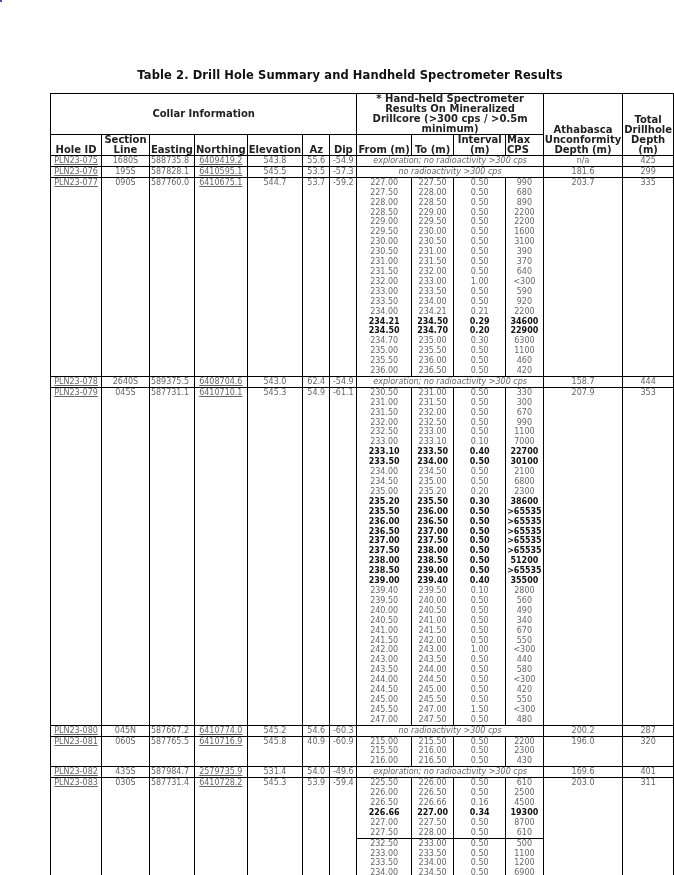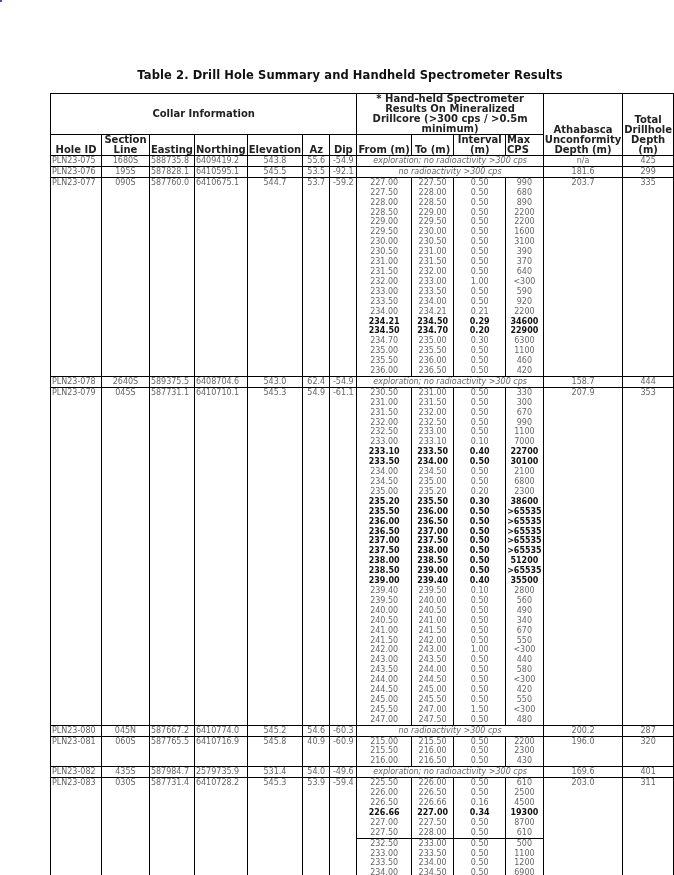--- a/index.html
+++ b/index.html
@@ -11,21 +11,21 @@
   table.dh { position: absolute; left: 50px; top: 93px; border-collapse: collapse;
              font-size: 8px; line-height: 9.9px; table-layout: fixed; }
   table.dh td, table.dh th { padding: 0 1px; white-space: nowrap; overflow: hidden; }
   th { font-weight: bold; color: #222; font-size: 10px; }
   .bl { border-left: 1px solid #000; margin-left: 7px; }
   .br { border-right: 1px solid #000; }
   .bt { border-top: 1px solid #000; }
   .bb { border-bottom: 1px solid #000; }
   .c { text-align: center; }
   .r { text-align: left; }
-  .l { text-align: left; }
+  .l { text-align: center; text-decoration: underline; }
   .b { font-weight: bold; color: #111; }
   .it { font-style: italic; }
   td { color: #666; vertical-align: top; }
   .hdr-top td, .hdr-top th { vertical-align: middle; }
 </style>
 </head>
 <body>
 
 <div class="corner-dot"></div>
 <div class="title">Table 2. Drill Hole Summary and Handheld Spectrometer Results</div>
@@ -82,21 +82,21 @@
         <td class="br bt c" rowspan="1">n/a</td>
         <td class="br bt c" rowspan="1">425</td>
       </tr>
       <tr>
         <td class="bl br bt l" rowspan="1">PLN23-076</td>
         <td class="br bt c" rowspan="1">195S</td>
         <td class="br bt r" rowspan="1">587828.1</td>
         <td class="br bt l" rowspan="1">6410595.1</td>
         <td class="br bt c" rowspan="1">545.5</td>
         <td class="br bt c" rowspan="1">53.5</td>
-        <td class="br bt c" rowspan="1">-92.1</td>
+        <td class="br bt c" rowspan="1">-57.3</td>
         <td class="br bt c it" colspan="4">no radioactivity &gt;300 cps</td>
         <td class="br bt c" rowspan="1">181.6</td>
         <td class="br bt c" rowspan="1">299</td>
       </tr>
       <tr>
         <td class="bl br bt l" rowspan="20">PLN23-077</td>
         <td class="br bt c" rowspan="20">090S</td>
         <td class="br bt r" rowspan="20">587760.0</td>
         <td class="br bt l" rowspan="20">6410675.1</td>
         <td class="br bt c" rowspan="20">544.7</td>

